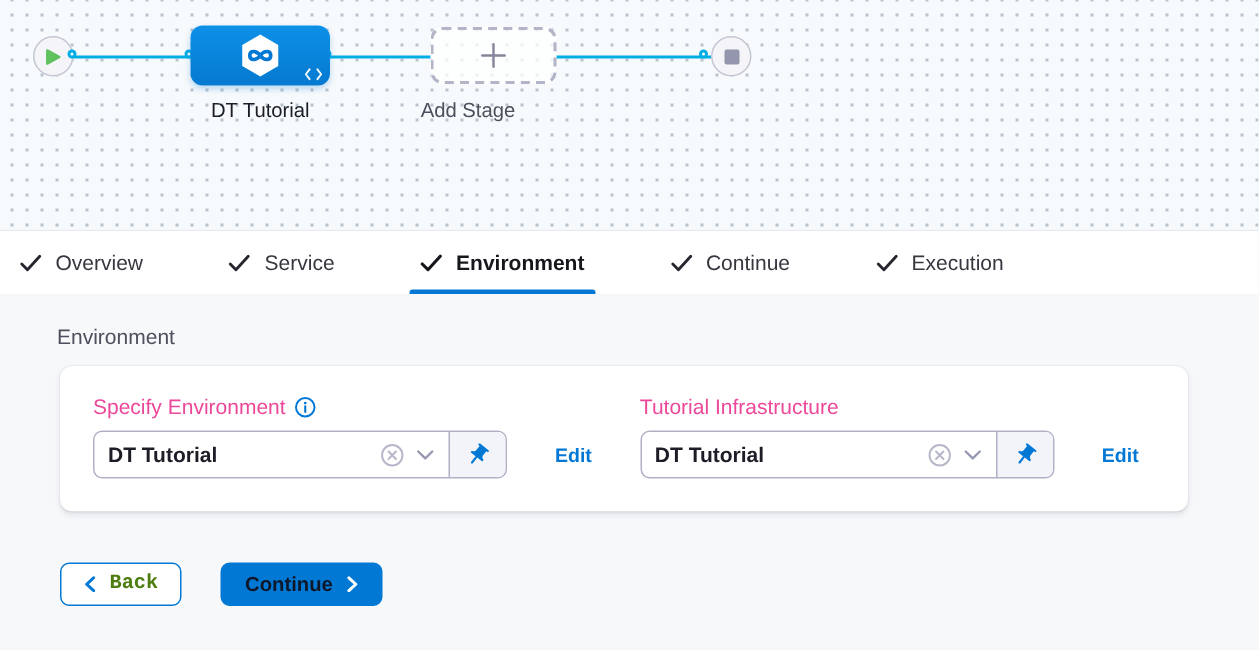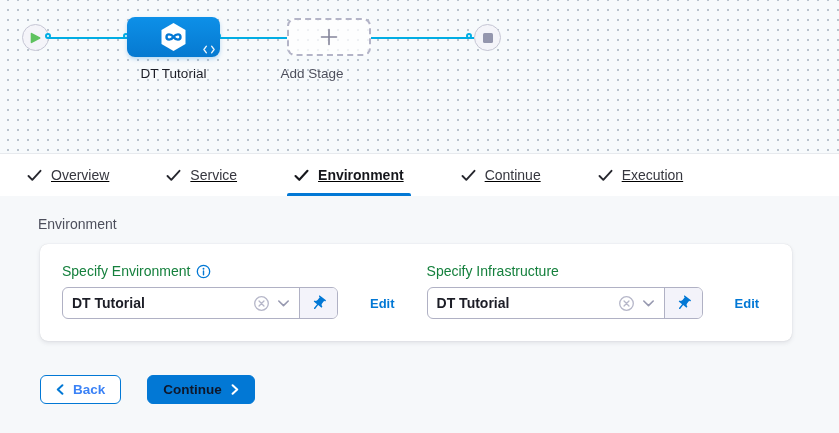--- a/index.html
+++ b/index.html
@@ -40,21 +40,21 @@
   }
   .node-label {
     position: absolute; top: 66px; font-size: 13.5px; color: #1c1d26; text-align: center;
   }
   .lbl-stage { left: 117px; width: 113px; }
   .lbl-add { left: 260px; width: 104px; color: #4d4f5c; }
 
   
   .tabbar {
     height: 43px; background: #fff; border-top: 1px solid #e7eaee;
-    display: flex; align-items: stretch; padding-left: 22px; text-decoration: underline;
+    display: flex; align-items: stretch; padding-left: 8px;
   }
   .tab {
     position: relative; display: flex; align-items: center; gap: 9px;
     padding: 0 5px; margin-right: 47px; cursor: pointer;
     font-size: 14px; color: #36373f;
   }
   .tab.active { color: #16171c; font-weight: 700; }
   .tab.active::after {
     content: ""; position: absolute; left: -2px; right: -2px; bottom: 0;
     height: 3px; background: #0278d5; border-radius: 2px 2px 0 0;
@@ -64,21 +64,21 @@
   
   .content { padding: 20px 0 0 40px; }
   .section-title { font-size: 14px; color: #4d4f5c; margin-left: -2px; }
   .card {
     margin-top: 12px; width: 752px; min-height: 94px; background: #fff;
     border-radius: 8px; box-shadow: 0 0 1px rgba(40,41,61,.2), 0 2px 4px rgba(96,97,112,.14);
     padding: 19px 22px 22px; display: flex; gap: 32px;
   }
   .field-group { display: flex; flex-direction: column; }
   .field-label-row { display: flex; align-items: center; gap: 6px; margin-bottom: 8px; }
-  .field-label { font-size: 14px; color: #15803d; }
+  .field-label { font-size: 14px; color: #ec4899; }
   .control-row { display: flex; align-items: center; gap: 32px; }
   .combo {
     display: flex; align-items: stretch; height: 32px; width: 276px;
     border: 1px solid #b0b1c4; border-radius: 6px; background: #fff; overflow: hidden;
     cursor: pointer;
   }
   .combo-main { flex: 1; display: flex; align-items: center; padding: 0 9px; gap: 7px; }
   .combo-value { flex: 1; font-size: 14px; font-weight: 600; color: #1c1d26; white-space: nowrap; }
   .combo-icon { display: flex; align-items: center; cursor: pointer; }
   .combo-pin {
@@ -87,21 +87,21 @@
   }
   .edit-link { font-size: 13px; font-weight: 700; color: #0278d5; cursor: pointer; text-decoration: none; }
 
   
   .footer { display: flex; align-items: center; gap: 26px; margin: 34px 0 0 0; }
   .btn {
     display: inline-flex; align-items: center; gap: 9px; height: 29px;
     padding: 0 15px; border-radius: 6px; font-size: 13.5px; font-weight: 700;
     cursor: pointer; font-family: inherit;
   }
-  .btn-outline { background: #fff; border: 1.5px solid #0278d5; color: #3b82f6; }
+  .btn-outline { background: #fff; border: 1.5px solid #0278d5; color: #4d7c0f; font-family: Liberation Mono, monospace; }
   .btn-primary { background: #0278d5; border: 1.5px solid #0278d5; color: #0f172a; }
 </style>
 </head>
 <body>
 
 <div class="canvas">
   <div class="link" style="left:49px; width:79px;"></div>
   <div class="link" style="left:220px; width:67px;"></div>
   <div class="link" style="left:371px; width:103px;"></div>
 
@@ -207,21 +207,21 @@
               <path d="M16 9V4h1c.55 0 1-.45 1-1s-.45-1-1-1H7c-.55 0-1 .45-1 1s.45 1 1 1h1v5c0 1.66-1.34 3-3 3v2h5.97v7l1 1 1-1v-7H19v-2c-1.66 0-3-1.34-3-3z" fill="#0278d5"></path>
             </svg>
           </div>
         </div>
         <a class="edit-link">Edit</a>
       </div>
     </div>
 
     <div class="field-group">
       <div class="field-label-row">
-        <span class="field-label">Specify Infrastructure</span>
+        <span class="field-label">Tutorial Infrastructure</span>
       </div>
       <div class="control-row">
         <div class="combo">
           <div class="combo-main">
             <span class="combo-value">DT Tutorial</span>
             <span class="combo-icon">
               <svg width="17" height="17" viewBox="0 0 18 18">
                   <circle cx="9" cy="9" r="7.2" fill="none" stroke="#b6b7c9" stroke-width="1.4"></circle>
                   <path d="M6.4 6.4 L11.6 11.6 M11.6 6.4 L6.4 11.6" stroke="#b6b7c9" stroke-width="1.4" stroke-linecap="round"></path>
                 </svg>

